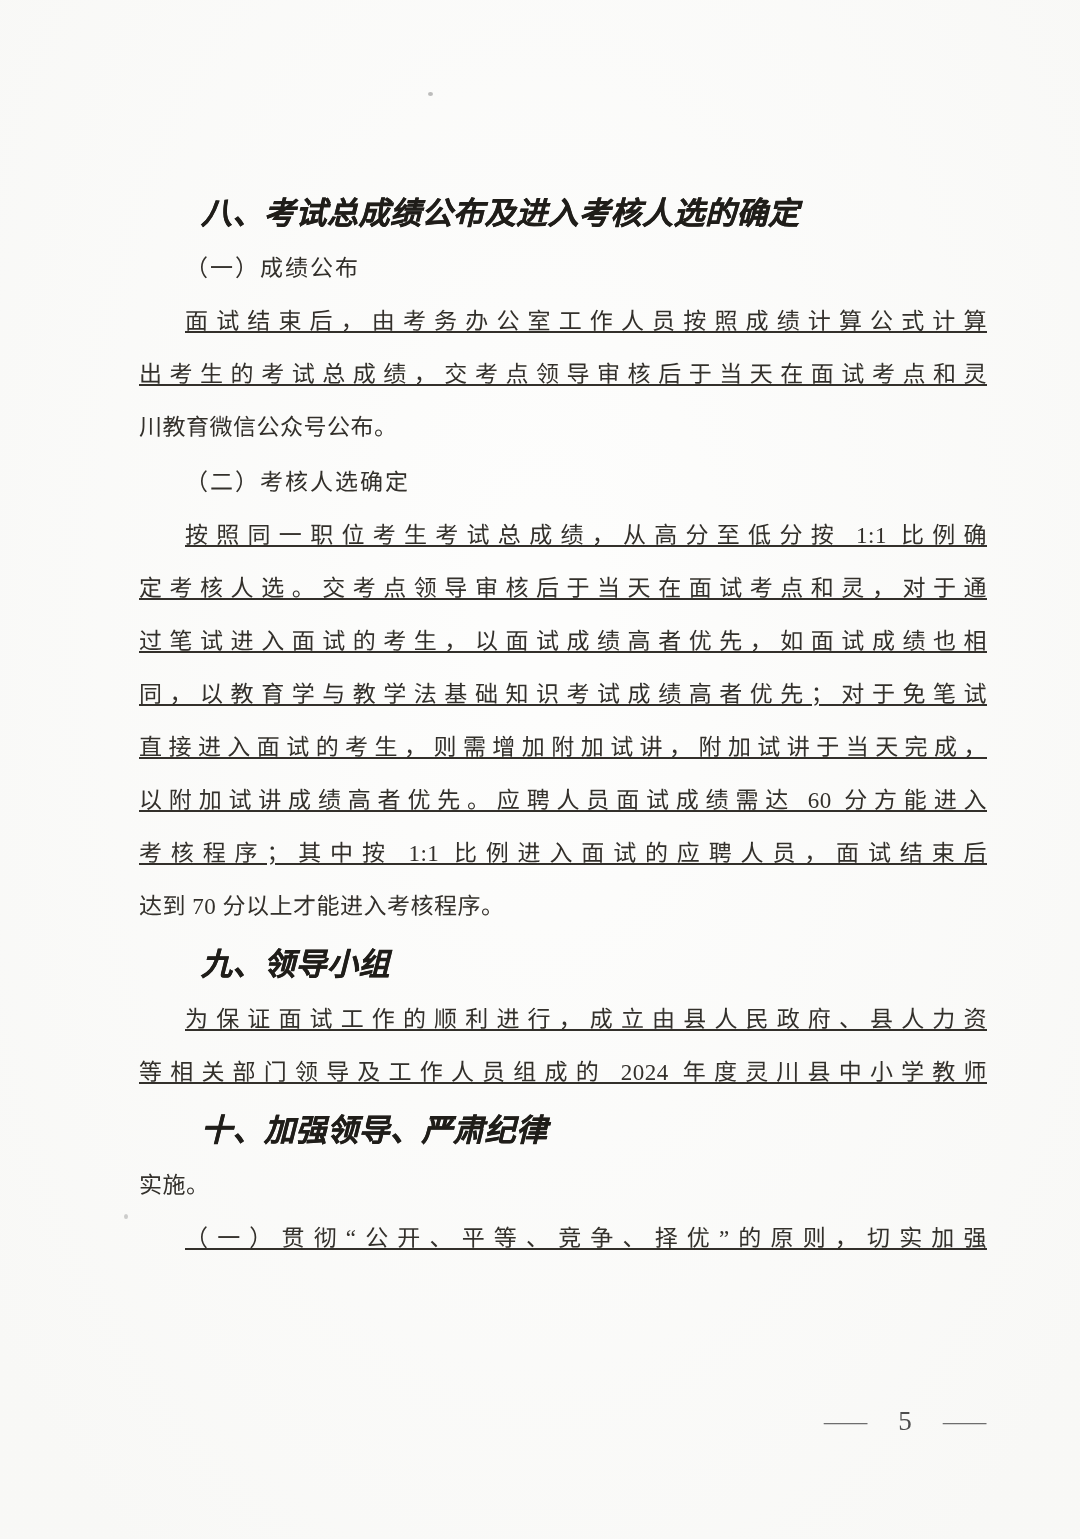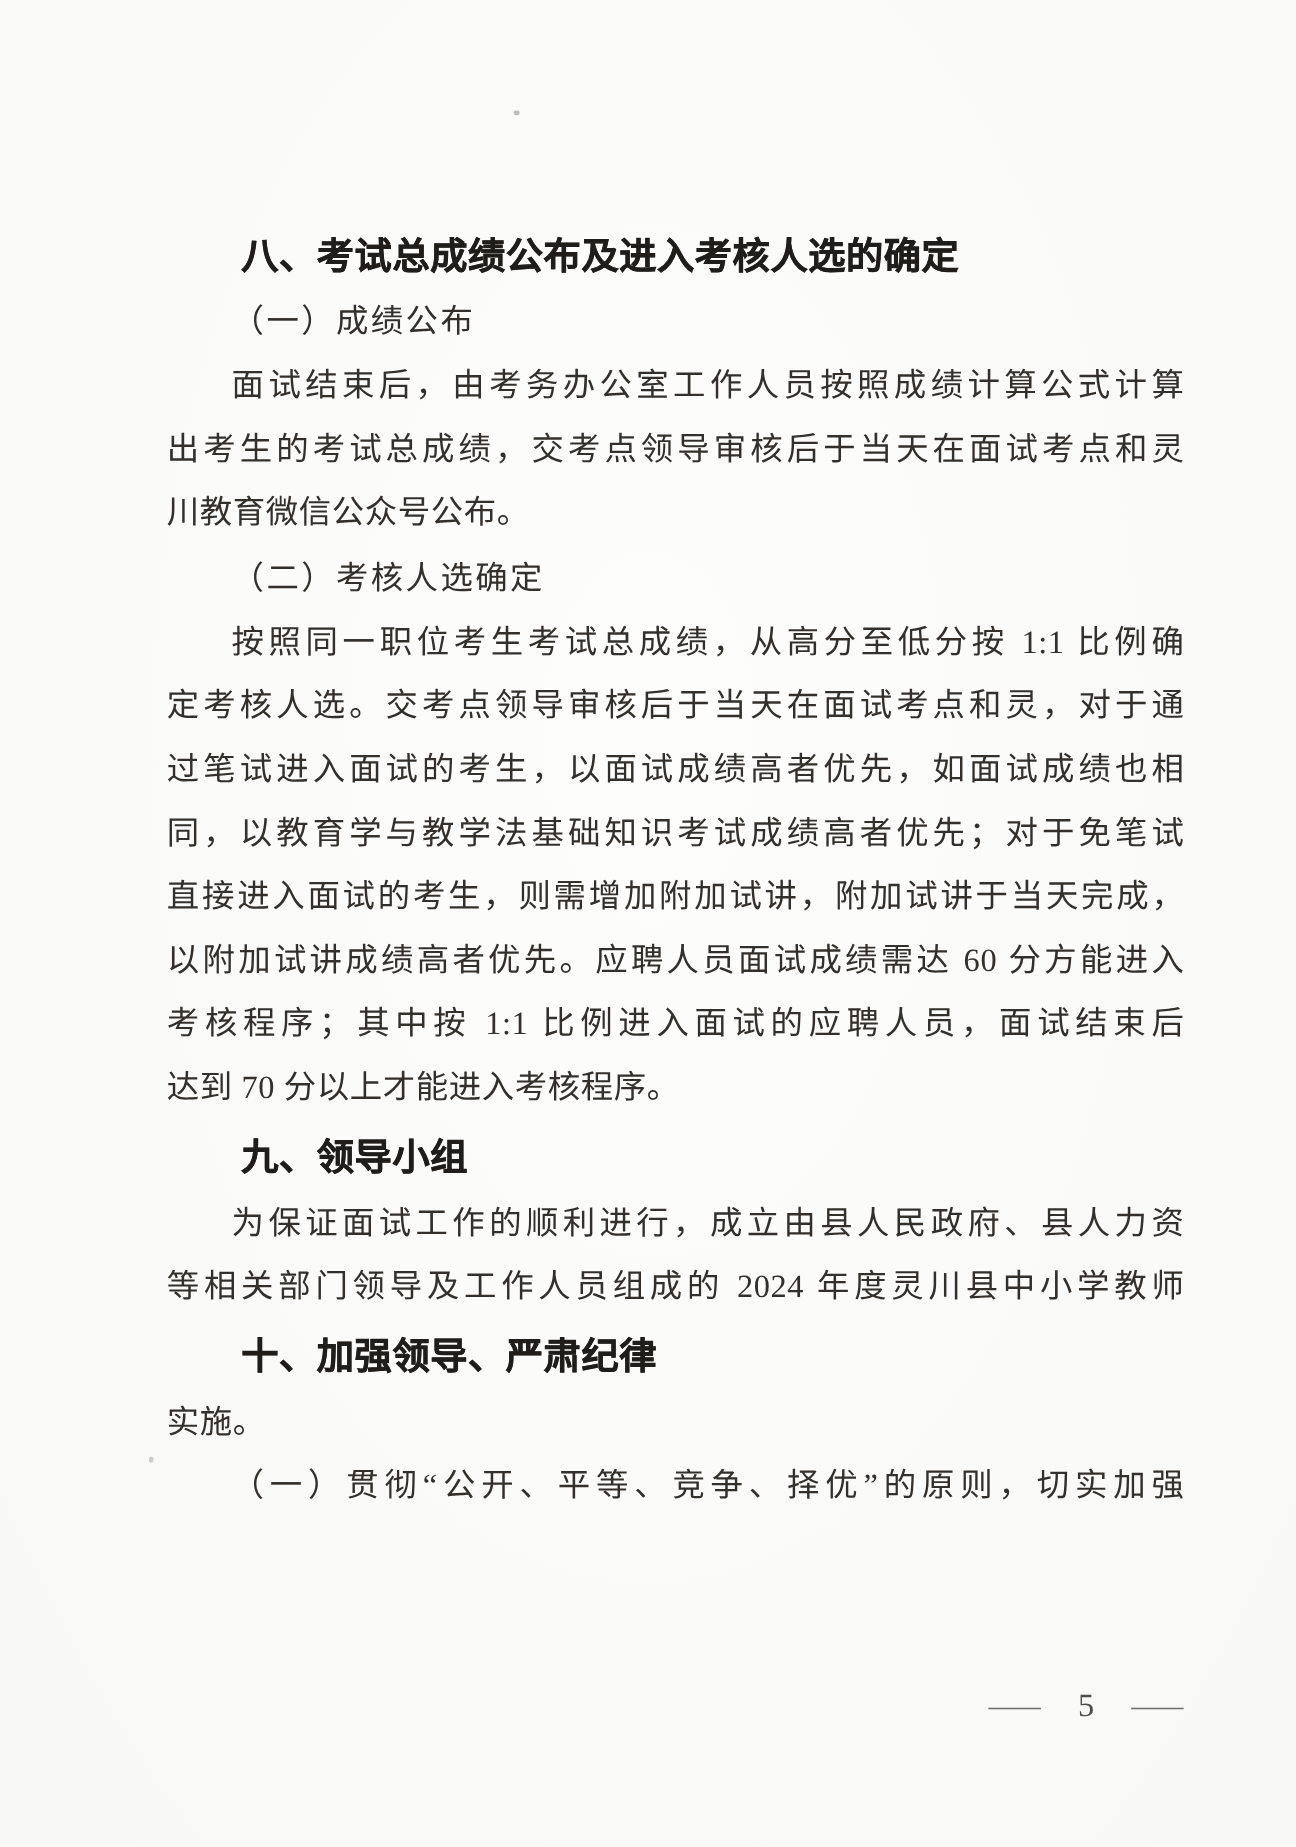--- a/index.html
+++ b/index.html
@@ -23,39 +23,40 @@
     background:
       radial-gradient(ellipse at 50% 40%, rgba(255,255,255,0.6), rgba(0,0,0,0.012) 90%),
       var(--background);
   }
   .content{
     position:absolute;
     left:139px;top:182px;
     width:848px;
   }
   .line{
-    font-size:27px;
+    font-size:23px;
     line-height:53px;
     height:53px;
     white-space:nowrap;
     letter-spacing:0.5px;
   }
   .line.fill{
     white-space:normal;
     text-align:justify;
     text-align-last:justify;
+    text-decoration:underline;
     -moz-text-align-last:justify;
   }
   .indent{text-indent:2em;}
   .h{
     font-family:"Liberation Sans","DejaVu Sans",sans-serif;
     font-weight:700;
     color:var(--heading);
     font-size:31px;
-    margin-top:5px;margin-bottom:2px;
+    margin-top:5px;margin-bottom:2px;font-style:italic;
     -webkit-text-stroke:0.4px var(--heading);
   }
   .sub{
     margin-top:2px;
     letter-spacing:2px;
   }
   .footer{
     position:absolute;
     top:1406px;left:832px;
     width:146px;

